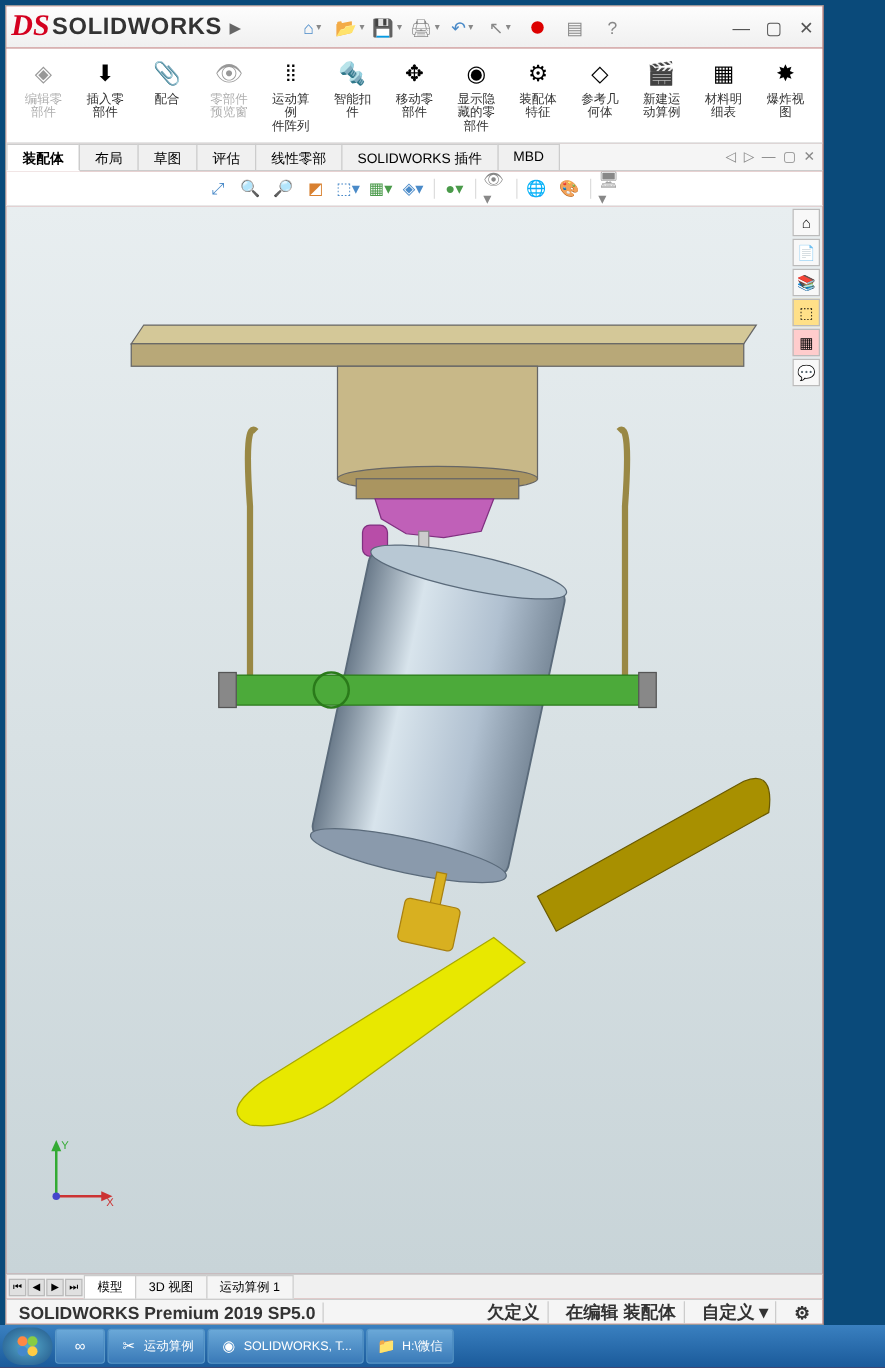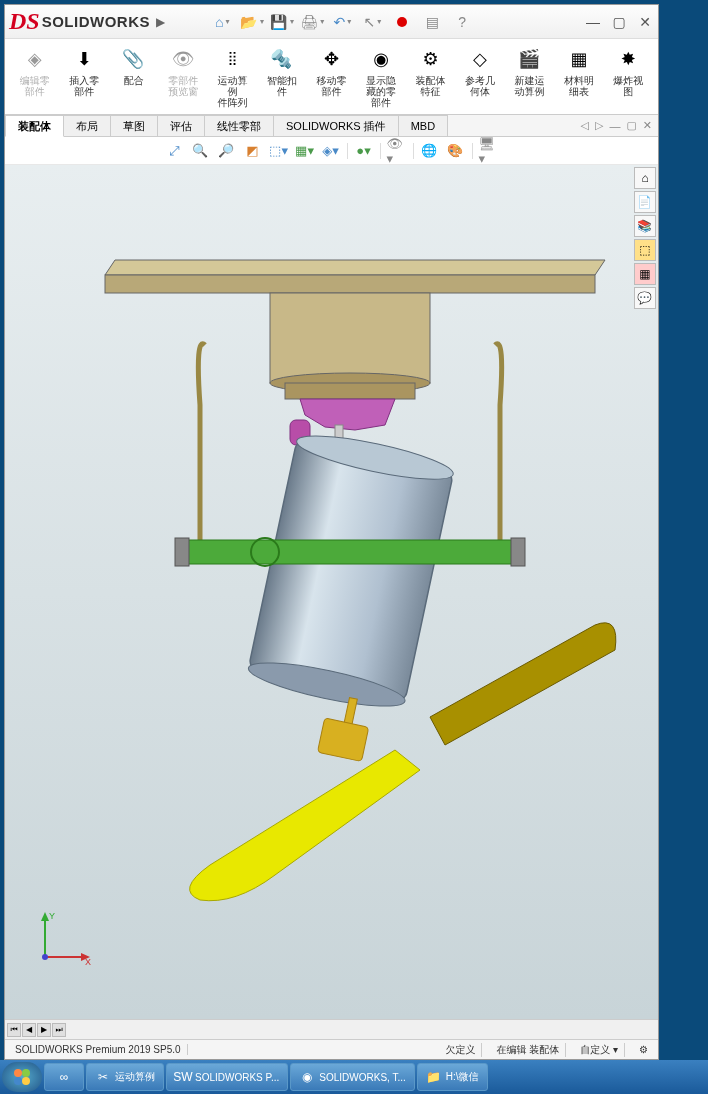--- a/index.html
+++ b/index.html
@@ -3,34 +3,34 @@
   <meta charset="utf-8">
   <style>
     * { margin: 0; padding: 0; box-sizing: border-box; }
     body { font-family: "Microsoft YaHei", Arial, sans-serif; font-size: 11px; width: 708px; height: 1094px; overflow: hidden; background: #0a4a7a; }
     
     .window { width: 655px; height: 1056px; margin: 4px; background: #b91c1c; border: 1px solid #999; display: flex; flex-direction: column; position: relative; }
     
     .titlebar { height: 34px; background: linear-gradient(#fdfdfd, #f0f0f0); border-bottom: 1px solid #ddd; display: flex; align-items: center; padding: 0 4px; }
     .logo { display: flex; align-items: center; margin-right: 8px; }
     .logo-icon { color: #d4001f; font-style: italic; font-weight: bold; font-size: 24px; font-family: Georgia, serif; margin-right: 2px; }
-    .logo-text { font-weight: bold; font-size: 15px; letter-spacing: 0.5px; color: #333; }
+    .logo-text { font-weight: bold; font-size: 19px; letter-spacing: 0.5px; color: #333; }
     .logo-arrow { margin-left: 6px; font-size: 12px; color: #666; }
     .titlebar-tools { display: flex; align-items: center; gap: 12px; margin-left: 40px; }
     .tb-icon { width: 18px; height: 18px; display: flex; align-items: center; justify-content: center; font-size: 14px; color: #444; cursor: pointer; position: relative; }
     .tb-drop::after { content: "▾"; font-size: 8px; margin-left: 2px; color: #888; }
     .traffic { width: 10px; height: 10px; border-radius: 50%; background: #d00; }
     .win-controls { margin-left: auto; display: flex; gap: 8px; }
     .win-btn { width: 18px; height: 18px; display: flex; align-items: center; justify-content: center; font-size: 14px; color: #555; cursor: pointer; }
     
     .ribbon { background: #fff; border-bottom: 1px solid #ccc; padding: 4px 8px; display: flex; gap: 6px; }
     .ribbon-btn { display: flex; flex-direction: column; align-items: center; justify-content: flex-start; width: 44px; padding: 2px; cursor: pointer; text-align: center; }
     .ribbon-btn.disabled { opacity: 0.4; cursor: default; }
     .ribbon-icon { width: 28px; height: 28px; display: flex; align-items: center; justify-content: center; font-size: 18px; margin-bottom: 2px; }
-    .ribbon-label { font-size: 10px; line-height: 11px; color: #333; white-space: pre-line; }
+    .ribbon-label { font-size: 10px; line-height: 11px; color: #333; white-space: pre-line; font-family: Liberation Mono, monospace; }
     
     .tabs { height: 22px; background: #f5f5f5; border-bottom: 1px solid #ccc; display: flex; align-items: stretch; position: relative; }
     .tab { padding: 3px 12px; border: 1px solid #ccc; border-bottom: none; background: #f0f0f0; margin-right: -1px; font-size: 11px; cursor: pointer; display: flex; align-items: center; }
     .tab.active { background: #fff; font-weight: bold; border-bottom: 1px solid #fff; margin-bottom: -1px; }
     .tab-controls { margin-left: auto; display: flex; align-items: center; gap: 6px; padding-right: 6px; font-size: 11px; color: #888; }
     
     .minitoolbar { height: 28px; display: flex; align-items: center; justify-content: center; gap: 6px; background: #fff; border-bottom: 1px solid #e8e8e8; }
     .mt-icon { width: 20px; height: 20px; display: flex; align-items: center; justify-content: center; font-size: 13px; cursor: pointer; border-radius: 2px; }
     .mt-sep { width: 1px; height: 16px; background: #ddd; }
     
@@ -42,21 +42,21 @@
     
     .triad { position: absolute; left: 30px; bottom: 50px; font-size: 9px; }
     .triad svg { width: 60px; height: 60px; }
     
     .view-tabs { height: 20px; background: #f0f0f0; border-top: 1px solid #ccc; display: flex; align-items: center; font-size: 10px; }
     .vt-arrows { display: flex; gap: 1px; padding: 0 2px; }
     .vt-arrow { width: 14px; height: 14px; background: #e0e0e0; border: 1px solid #bbb; display: flex; align-items: center; justify-content: center; font-size: 8px; cursor: pointer; }
     .vtab { padding: 2px 10px; border: 1px solid #ccc; background: #f5f5f5; margin-left: -1px; cursor: pointer; }
     .vtab.active { background: #fff; }
     
-    .statusbar { height: 20px; background: #f5f5f5; border-top: 1px solid #ccc; display: flex; align-items: center; font-size: 10px; color: #333; padding: 0 4px; gap: 8px; }
+    .statusbar { height: 20px; background: #f5f5f5; border-top: 1px solid #ccc; display: flex; align-items: center; font-size: 14px; color: #333; padding: 0 4px; gap: 8px; font-weight: bold; }
     .sb-sec { padding: 0 6px; border-right: 1px solid #ccc; }
     .sb-sec:last-child { border: none; }
     .sb-spacer { flex: 1; }
     
     .taskbar { height: 34px; background: linear-gradient(#3a80c0, #1a5a9a); display: flex; align-items: center; padding: 0 2px; gap: 2px; position: absolute; bottom: 0; left: 0; right: 0; }
     .start { width: 40px; height: 30px; border-radius: 15px; background: radial-gradient(#5ac, #258); display: flex; align-items: center; justify-content: center; cursor: pointer; }
     .task-btn { height: 28px; background: linear-gradient(#6aa8d8, #3a7ab8); border: 1px solid #5a98c8; border-radius: 3px; display: flex; align-items: center; padding: 0 8px; gap: 4px; color: #fff; font-size: 10px; cursor: pointer; min-width: 50px; }
     .task-btn.pinned { min-width: 40px; justify-content: center; }
     .task-icon { width: 16px; height: 16px; display: flex; align-items: center; justify-content: center; font-size: 12px; }
     
@@ -280,20 +280,25 @@
     </div>
   </div>
 
   <div class="view-tabs">
     <div class="vt-arrows">
       <span class="vt-arrow">⏮</span>
       <span class="vt-arrow">◀</span>
       <span class="vt-arrow">▶</span>
       <span class="vt-arrow">⏭</span>
     </div>
+    <div id="viewtabs" style="display:flex">
+        <div class="vtab active">模型</div>
+        <div class="vtab">3D 视图</div>
+        <div class="vtab">运动算例 1</div>
+      </div>
   </div>
 
   <div class="statusbar">
     <span class="sb-sec">SOLIDWORKS Premium 2019 SP5.0</span>
     <span class="sb-spacer"></span>
     <span class="sb-sec">欠定义</span>
     <span class="sb-sec">在编辑 装配体</span>
     <span class="sb-sec"><span>自定义</span> ▾</span>
     <span class="sb-sec">⚙</span>
   </div>
@@ -310,24 +315,20 @@
   </div>
   <div class="task-btn pinned">
       <span class="task-icon">∞</span>
     </div>
   <div id="tasks" style="display:flex;gap:2px">
       <div class="task-btn">
         <span class="task-icon">✂</span>
         <span>运动算例</span>
       </div>
       <div class="task-btn">
-        <span class="task-icon">SW</span>
-        <span>SOLIDWORKS P...</span>
-      </div>
-      <div class="task-btn">
         <span class="task-icon">◉</span>
         <span>SOLIDWORKS, T...</span>
       </div>
       <div class="task-btn">
         <span class="task-icon">📁</span>
         <span>H:\微信</span>
       </div>
     </div>
 </div>
 

